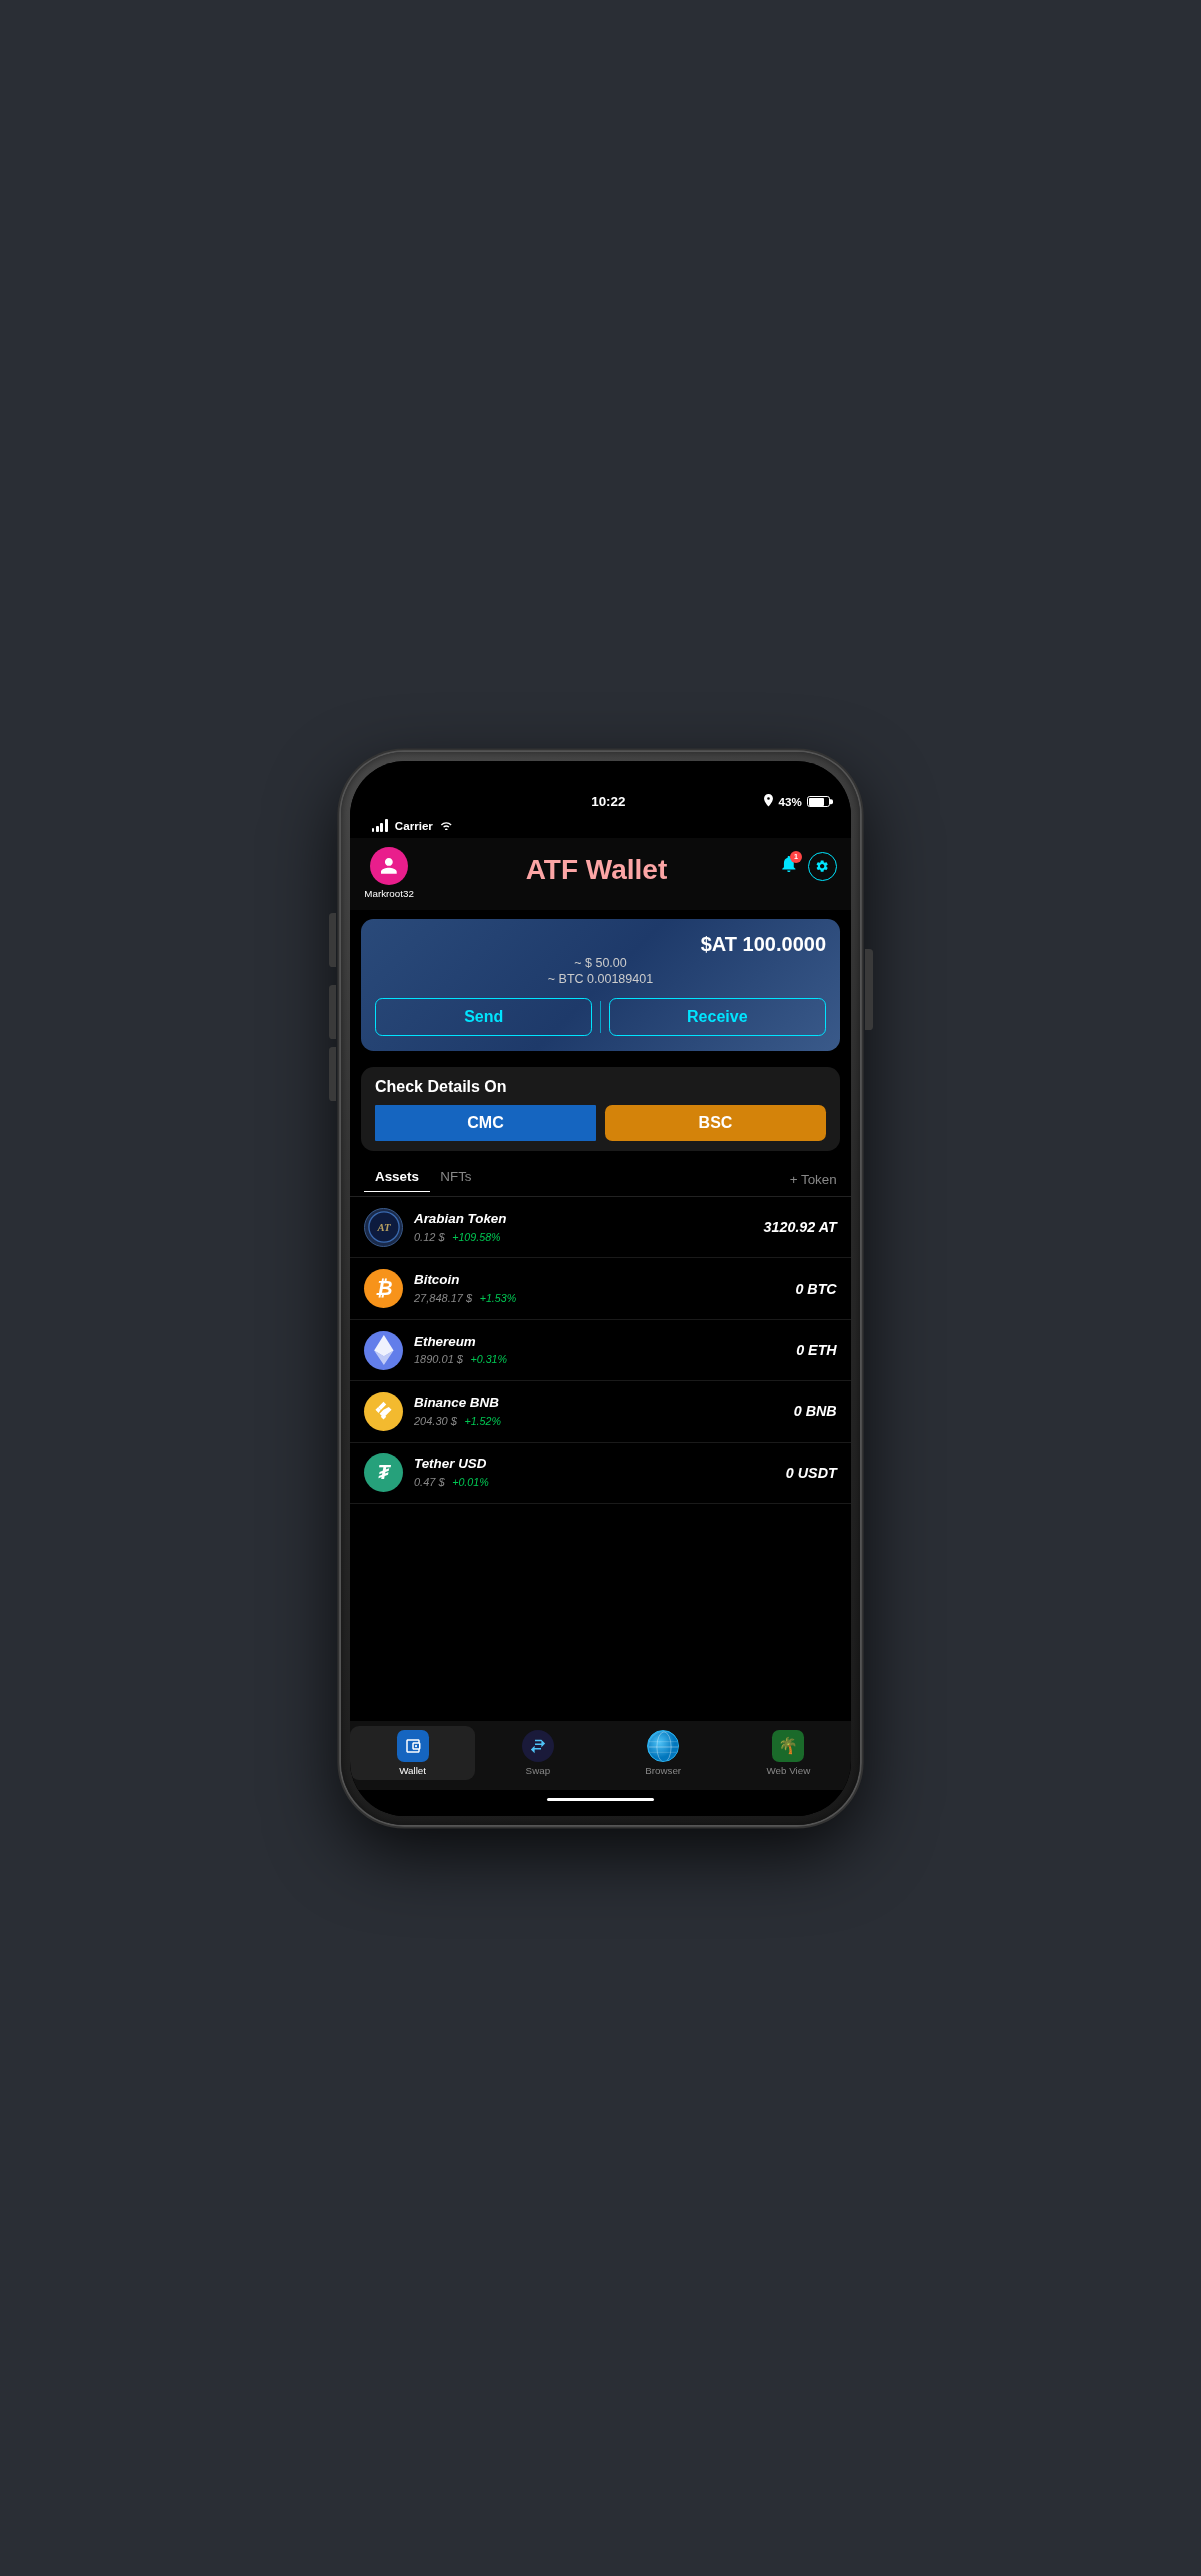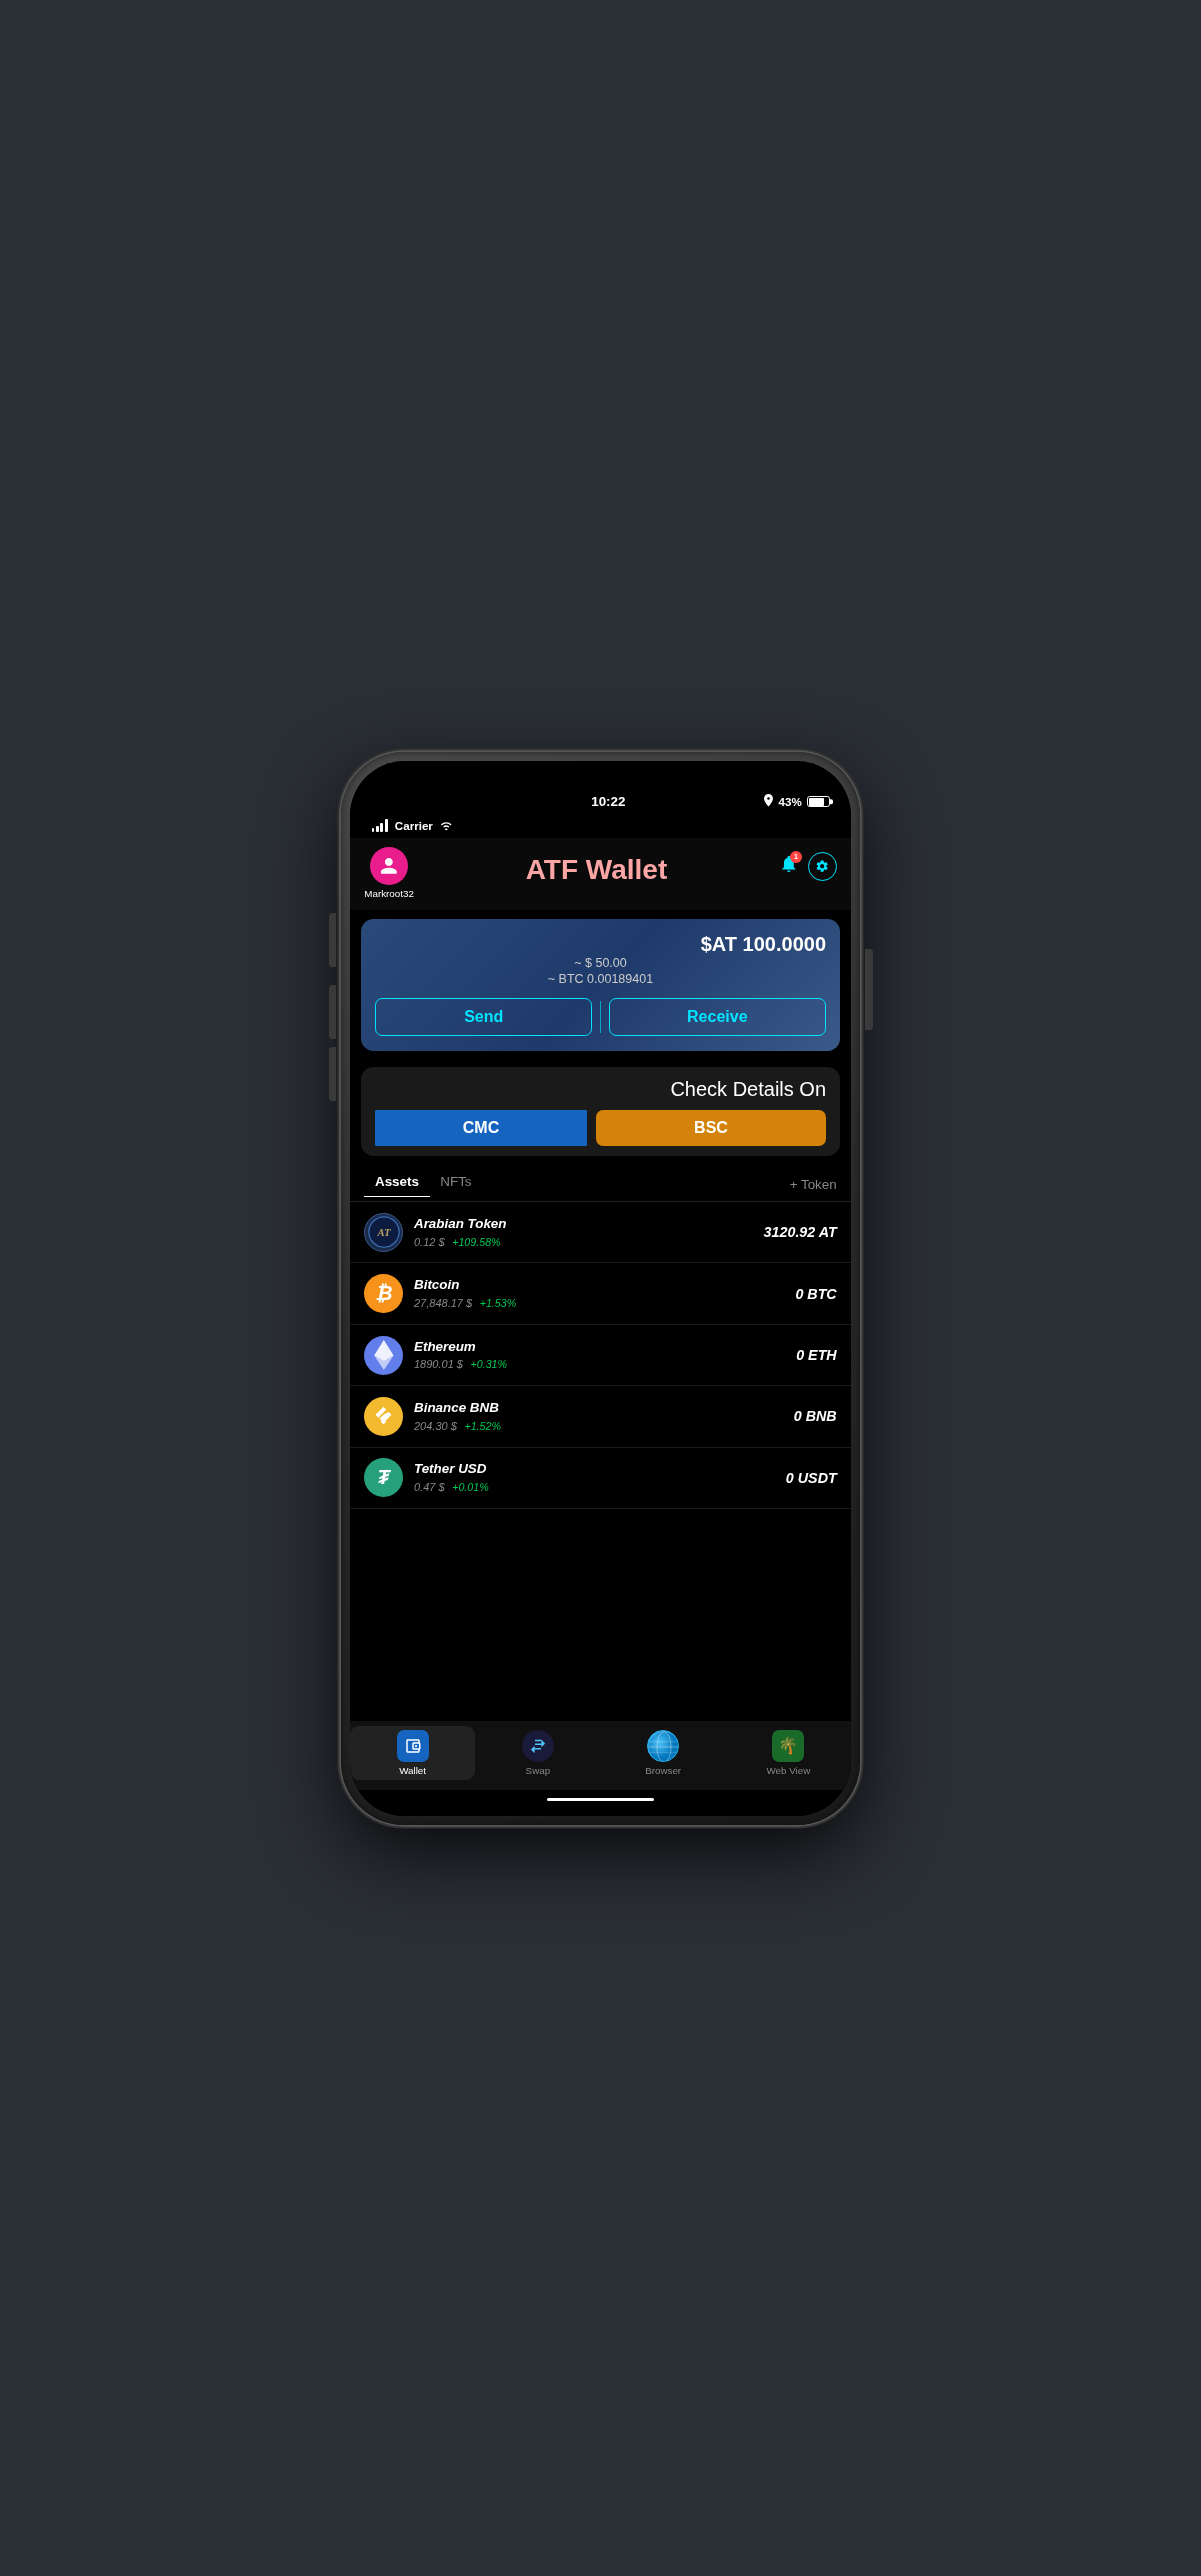--- a/index.html
+++ b/index.html
@@ -319,37 +319,38 @@
     .check-details {
       margin: 7.2px 10.7px;
       background: #1a1a1a;
       border-radius: 12.5px;
       padding: 10.7px 14.3px;
       flex-shrink: 0;
     }
 
     .check-details-title {
       color: #fff;
-      font-size: 20px;
-      font-weight: 400;
-      text-align: right;
+      font-size: 16px;
+      font-weight: 700;
+      text-align: left;
       margin-bottom: 9px;
     }
 
     .check-details-btns {
       display: flex;
       gap: 9px;
     }
 
     .cmc-btn {
       flex: 1;
       background: #1565c0;
       color: #fff;
       font-size: 16px;
       font-weight: 700;
+      padding: 9px;
       border-radius: 1px;
       border: none;
       cursor: pointer;
       text-align: center;
     }
 
     .bsc-btn {
       flex: 1;
       background: #d4830a;
       color: #fff;

